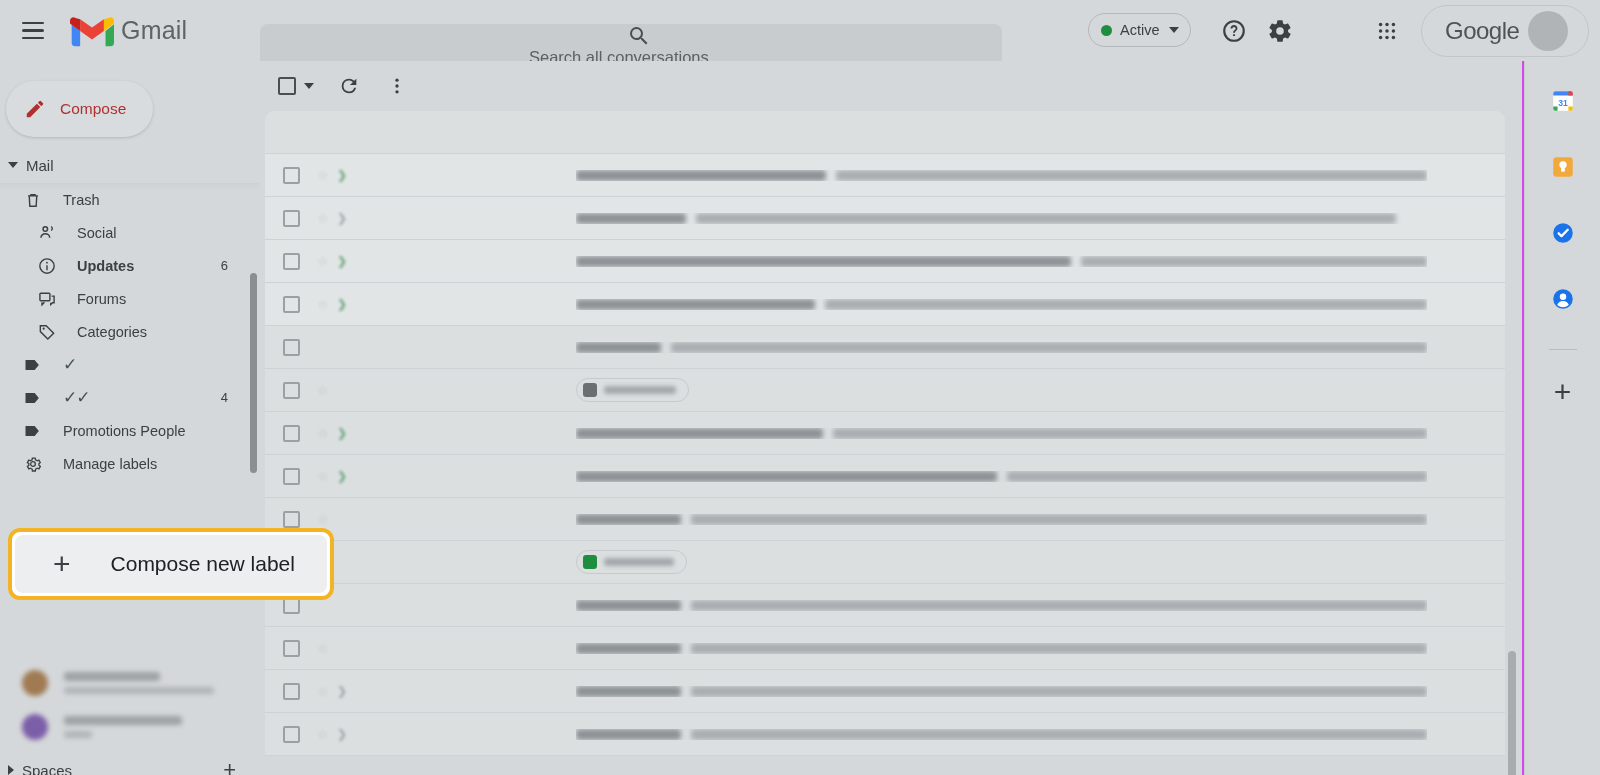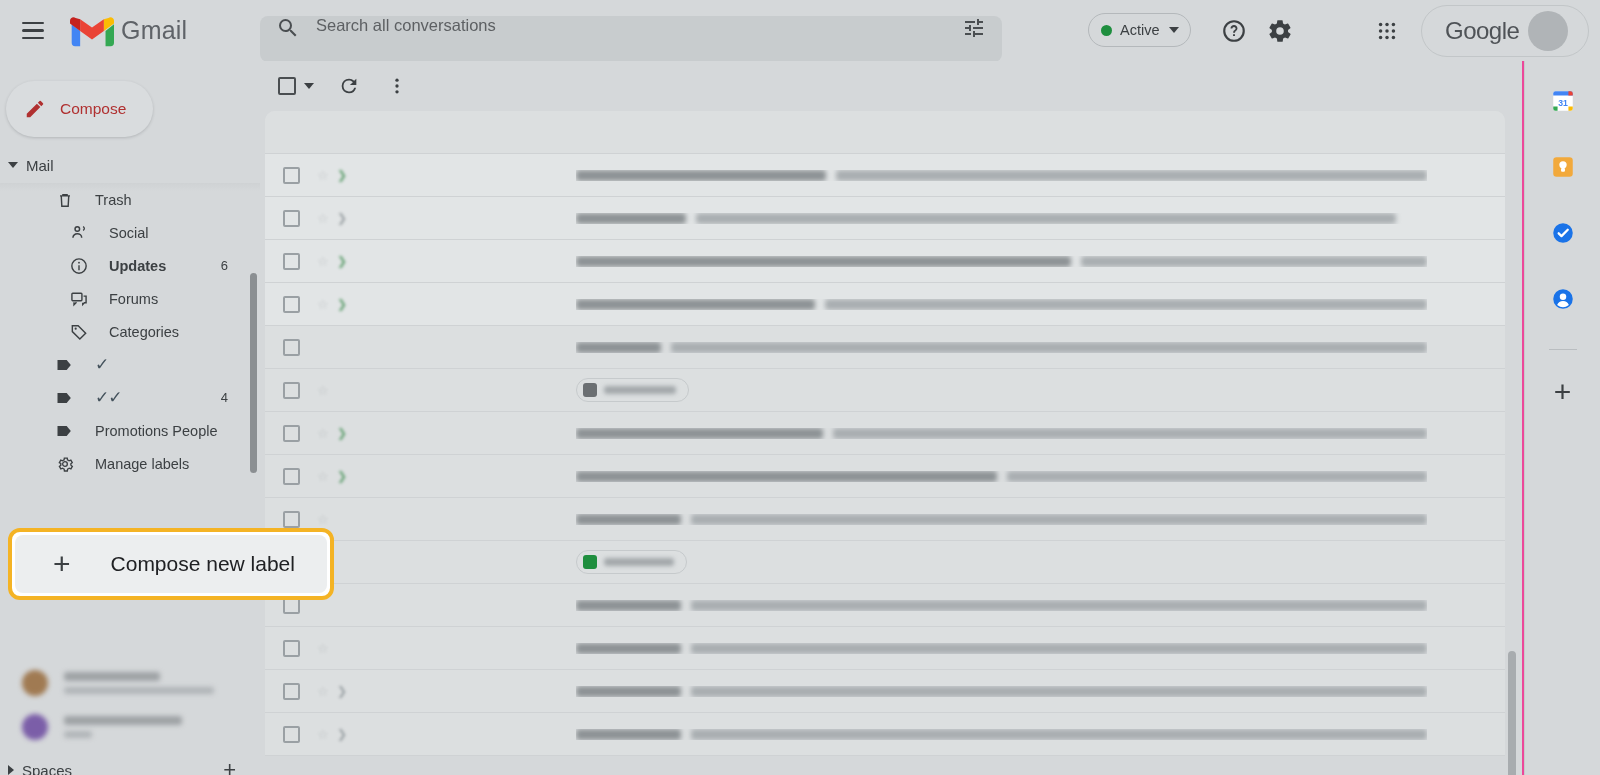--- a/index.html
+++ b/index.html
@@ -3,21 +3,21 @@
 <meta charset="utf-8">
 <style>
   * { box-sizing: border-box; margin: 0; padding: 0; }
   html, body {
     width: 1600px; height: 775px;
     overflow: hidden;
     background: #d5d8da;
     font-family: "Liberation Sans", sans-serif;
     -webkit-font-smoothing: antialiased;
   }
-  #app { position: relative; width: 1600px; height: 775px; background: #ec4899; }
+  #app { position: relative; width: 1600px; height: 775px; background: #d946ef; }
 
   
   .topbar {
     position: absolute; top: 0; left: 0; width: 1600px; height: 61px;
     display: flex; align-items: center; background: #d5d8da;
   }
   .hamburger {
     width: 46px; height: 46px; margin-left: 10px;
     display: flex; flex-direction: column; justify-content: center;
     align-items: center; gap: 5px; border-radius: 50%; cursor: pointer;
@@ -25,24 +25,24 @@
   .hamburger span { display: block; width: 22px; height: 2.4px; background: #3c4043; border-radius: 2px; }
 
   .brand { display: flex; align-items: center; margin-left: 14px; cursor: pointer; }
   .gmail-logo { width: 44px; height: 34px; }
   .brand-name {
     font-size: 25px; color: #5f6368; letter-spacing: .2px;
     margin-left: 7px; font-weight: 400;
   }
 
   .searchwrap {
-    position: absolute; left: 260px; top: 16px;
+    position: absolute; left: 260px; top: 24px;
     width: 742px; height: 46px;
     background: #c8ccce; border-radius: 8px;
-    display: flex; align-items: flex-start;
+    display: flex; align-items: center; flex-direction: column;
   }
   .search-icon { margin-left: 16px; width: 24px; height: 24px; flex: 0 0 auto; cursor: pointer; }
   .search-input {
     flex: 1; border: none; outline: none; background: transparent;
     font-family: "Liberation Sans", sans-serif; font-size: 16.5px;
     color: #3c4043; margin-left: 16px;
   }
   .search-input::placeholder { color: #5d6063; opacity: 1; }
   .filter-icon { margin-right: 16px; width: 24px; height: 24px; cursor: pointer; }
 
@@ -86,21 +86,21 @@
 
   .section-head {
     display: flex; align-items: center; height: 32px;
     margin-top: 12px; padding-left: 4px; cursor: pointer;
   }
   .tri { width: 0; height: 0; margin: 0 8px 0 4px; }
   .tri-down { border-left: 5px solid transparent; border-right: 5px solid transparent; border-top: 6px solid #3c4043; }
   .tri-right { border-top: 5px solid transparent; border-bottom: 5px solid transparent; border-left: 6px solid #3c4043; }
   .section-title { font-size: 15px; color: #3c4043; }
 
-  .nav-scroll { position: relative; height: 330px; overflow: hidden; margin-top: 2px; padding-left: 32px; }
+  .nav-scroll { position: relative; height: 330px; overflow: hidden; margin-top: 2px; }
   .nav-fade { position: absolute; top: 0; left: 0; width: 260px; height: 8px;
               background: linear-gradient(#cfd2d4, rgba(213,216,218,0)); }
 
   .nav-item {
     display: flex; align-items: center; height: 33px;
     border-radius: 0 17px 17px 0; margin-right: 14px;
     padding-left: 22px; cursor: pointer; position: relative;
   }
   .nav-item.sub { padding-left: 36px; }
   .nav-ico { width: 22px; height: 22px; flex: 0 0 auto; display: flex; align-items: center; justify-content: center; }

